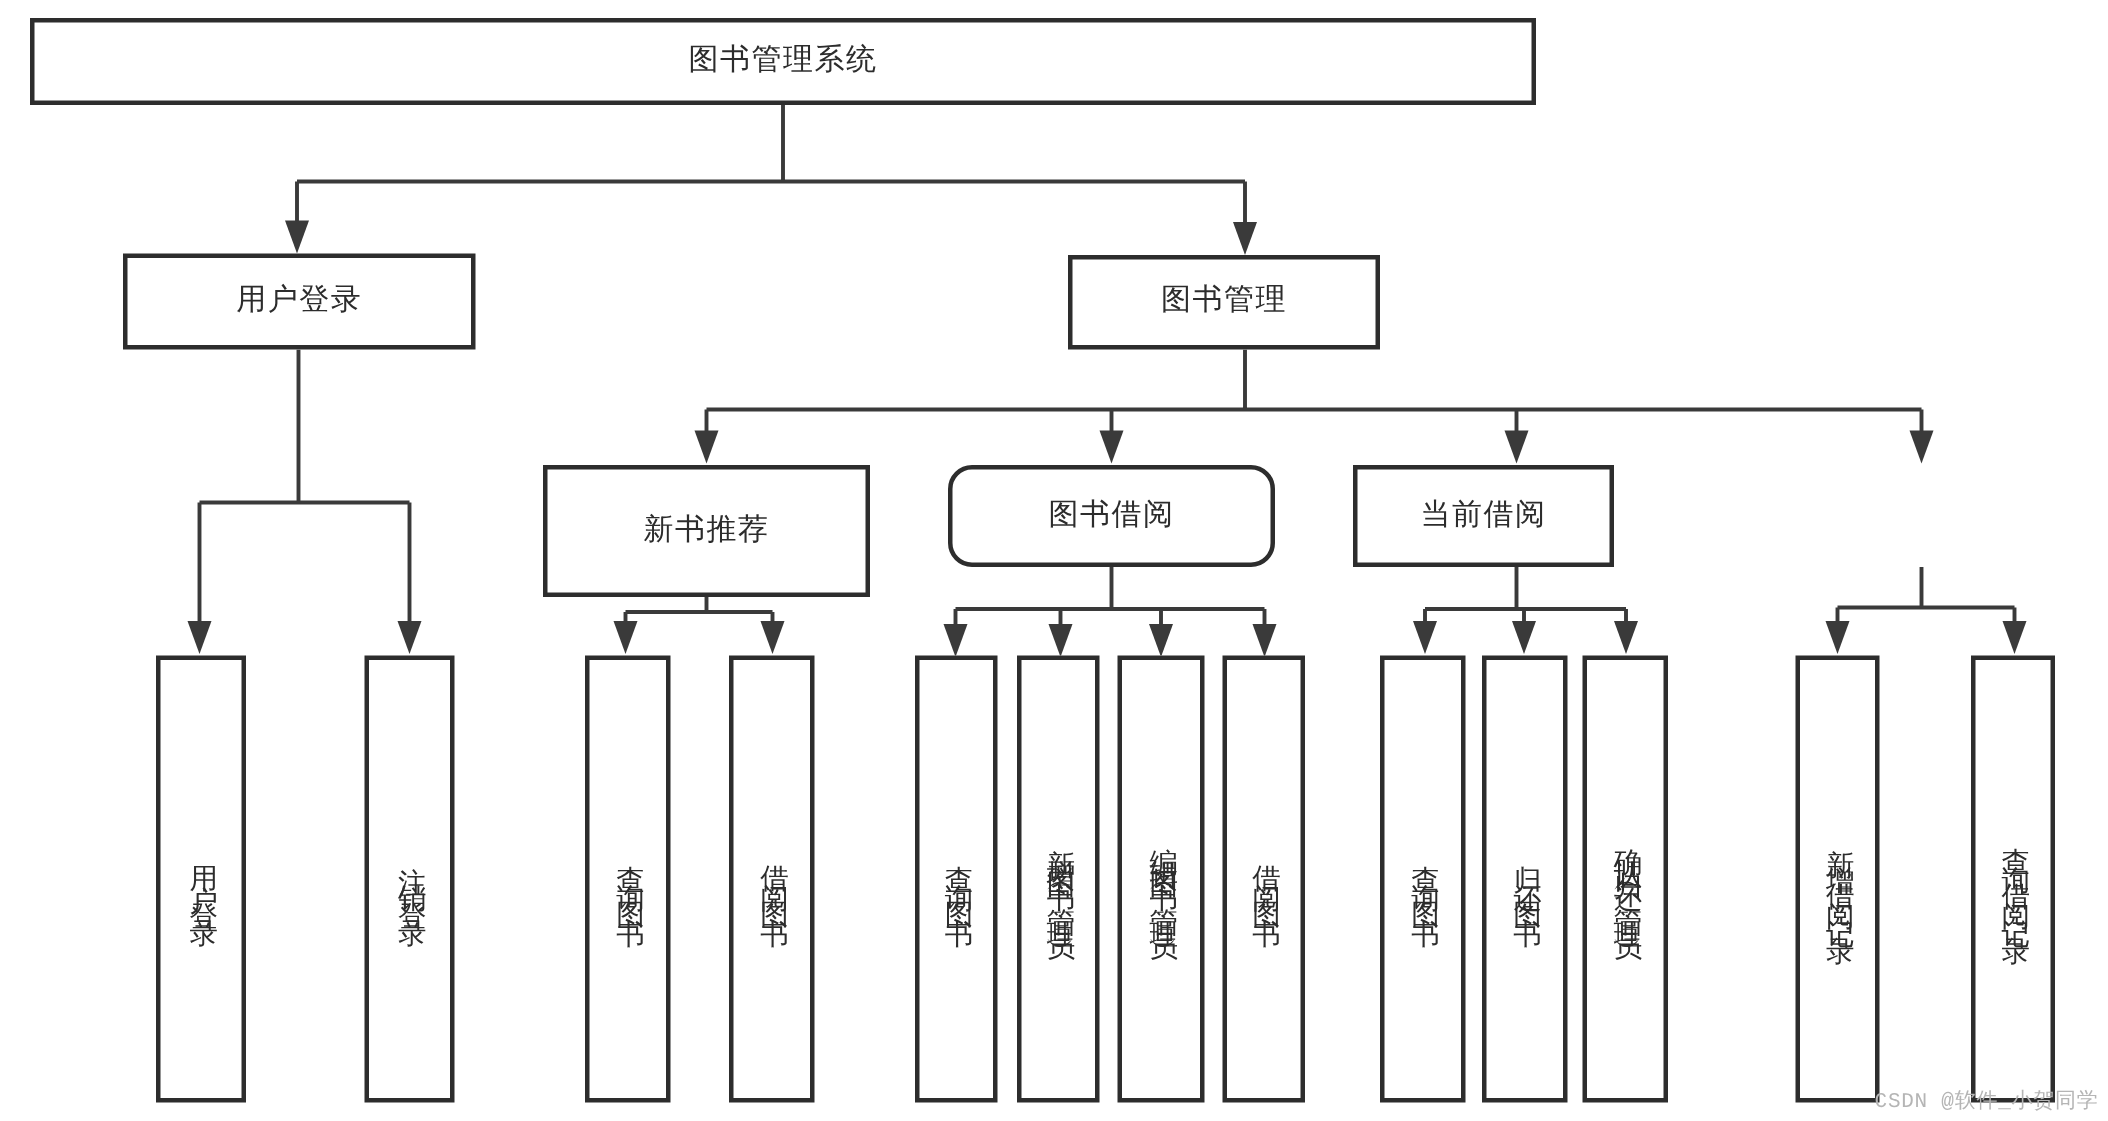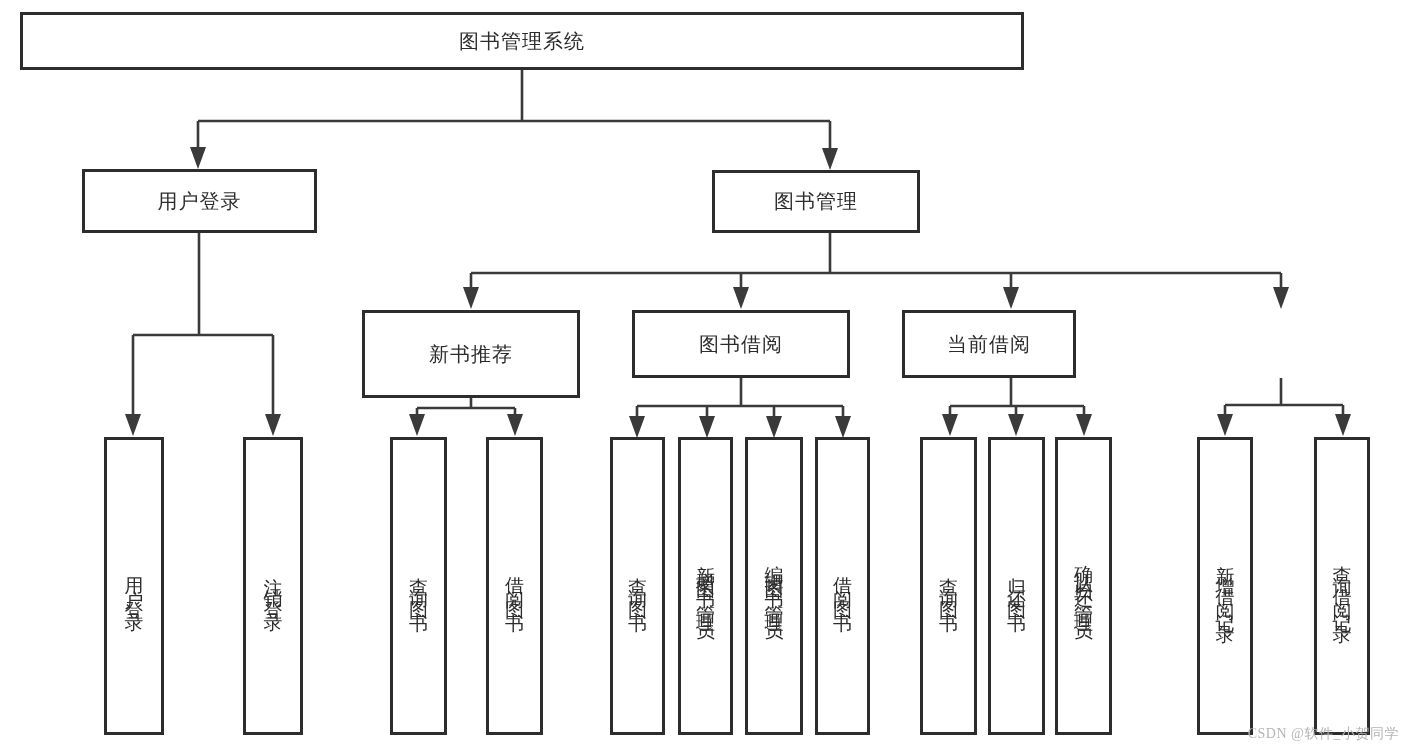--- a/index.html
+++ b/index.html
@@ -1,19 +1,19 @@
 <!DOCTYPE html>
 <html style="--background: #ffffff; --line: #3a3a3a; --border: #2d2d2d; --text: #2c2c2c; --watermark: #b5b5b5;"><head>
 <meta charset="utf-8">
 <style>
   html, body { margin:0; padding:0; background:#ffffff; }
   .stage {
     position:relative; width:1405px; height:747px;
     background:var(--background,#ffffff); overflow:hidden;
-    font-family:Liberation Serif, serif;
+    font-family:Liberation Mono, monospace;
   }
   .connectors { position:absolute; left:0; top:0; width:1405px; height:747px; }
   .connectors path { stroke:var(--line,#3a3a3a); stroke-width:2.6; fill:none; }
   .connectors polygon { fill:var(--line,#333333); }
   .node {
     position:absolute; box-sizing:border-box; background:#ffffff;
     border:3px solid var(--border,#2d2d2d); color:var(--text,#2c2c2c);
     display:flex; align-items:center; justify-content:center;
     text-align:center; line-height:1.25;
   }
@@ -69,21 +69,21 @@
       <polygon points="1335,414 1351,414 1343,436"></polygon>
     </g>
   </svg>
 
   <div class="node hnode" style="left:20px; top:12px; width:1004px; height:58px;">图书管理系统</div>
 
   <div class="node hnode" style="left:82px; top:169px; width:235px; height:64px;">用户登录</div>
   <div class="node hnode" style="left:712px; top:170px; width:208px; height:63px;">图书管理</div>
 
   <div class="node hnode" style="left:362px; top:310px; width:218px; height:88px;">新书推荐</div>
-  <div class="node hnode" style="left:632px; top:310px; width:218px; height:68px;">图书借阅</div>
+  <div class="node hnode" style="left:632px; top:310px; width:218px; height:68px;border-radius:16px;">图书借阅</div>
   <div class="node hnode" style="left:902px; top:310px; width:174px; height:68px;">当前借阅</div>
 
   <div class="node vnode" style="left:104px; top:437px; width:60px; height:298px;">用户登录</div>
   <div class="node vnode" style="left:243px; top:437px; width:60px; height:298px;">注销登录</div>
 
   <div class="node vnode" style="left:390px; top:437px; width:57px; height:298px;">查询图书</div>
   <div class="node vnode" style="left:486px; top:437px; width:57px; height:298px;">借阅图书</div>
 
   <div class="node vnode" style="left:610px; top:437px; width:55px; height:298px;">查询图书</div>
   <div class="node vnode tight" style="left:678px; top:437px; width:55px; height:298px;">新增图书（管理员）</div>

